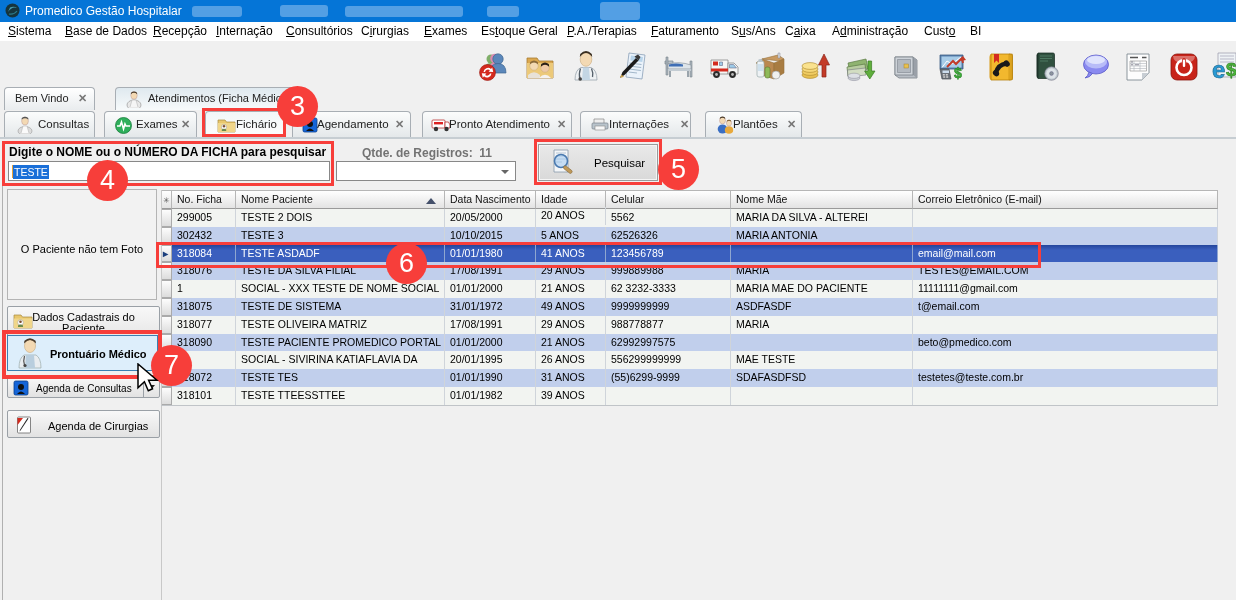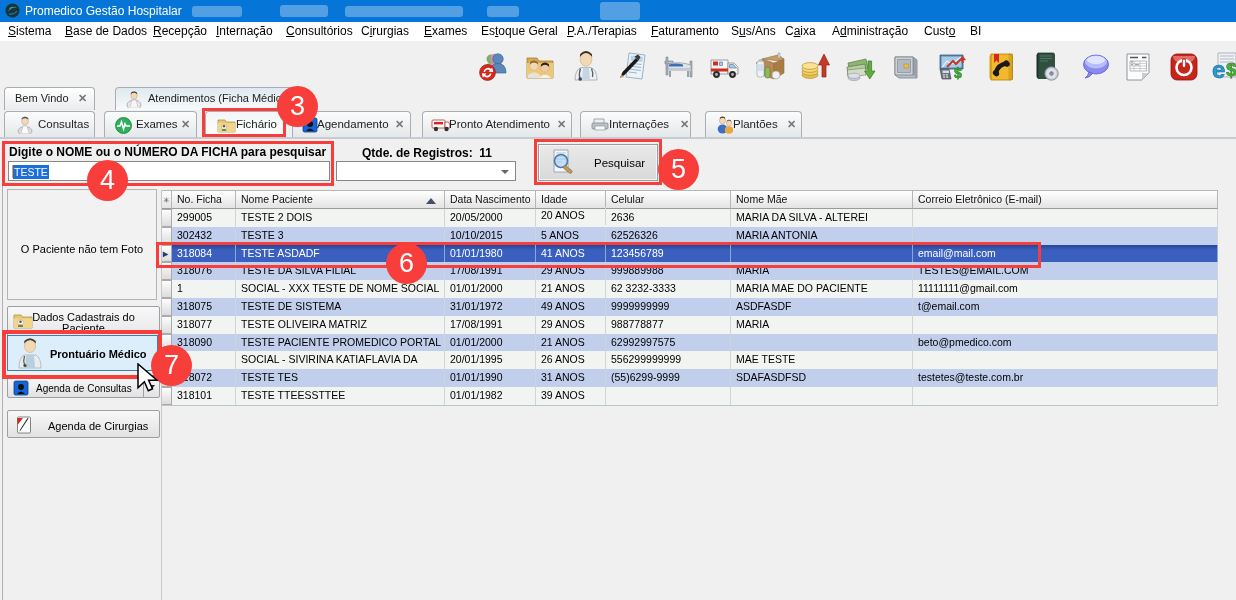--- a/index.html
+++ b/index.html
@@ -24,21 +24,21 @@
 .tab1 { white-space:nowrap; position:absolute; top:87px; height:23px; background:linear-gradient(#ffffff,#e9ecee); border:1px solid #a8aeb4; border-bottom:none; border-radius:4px 4px 0 0; font-size:11px; color:#222; }
 .tab1.active { background:linear-gradient(#dfe9ef,#f7fafb); }
 .tab2 { white-space:nowrap; position:absolute; top:111px; height:26px; background:linear-gradient(#fbfcfc,#e4e8ea); border:1px solid #a8aeb4; border-bottom:none; border-radius:4px 4px 0 0; font-size:11.5px; color:#222; }
 .tab2.active { background:linear-gradient(#f2f6f8,#fdfdfd); }
 #tabline { left:0; top:137px; width:1236px; height:2px; background:#c6cdd2; }
 .x { color:#777; font-weight:bold; font-size:11px; }
 
 
 #searchpanel { left:0; top:139px; width:1236px; height:51px; background:#f0f0f0; }
 #lbl1 { left:9px; top:144.5px; font-size:12px; font-weight:bold; color:#000; }
-#qtde { left:362px; top:146px; font-size:12px; font-weight:bold; color:#000000; }
+#qtde { left:362px; top:146px; font-size:12px; font-weight:bold; color:#737373; }
 #field1 { left:8px; top:161px; width:322px; height:20px; background:#fff; border:1px solid #888; }
 #sel { left:4px; top:3px; background:#1a6fd8; color:#fff; font-size:10.5px; padding:1px 1px; }
 #combo { left:336px; top:161px; width:180px; height:20px; background:#fff; border:1px solid #888; }
 #btn { left:538px; top:144px; width:120px; height:37px; background:linear-gradient(#e9e9e9,#d9d9d9); border:1px solid #9a9a9a; box-shadow:inset 0 0 0 1px #f5f5f5; font-size:11.5px; color:#000; }
 
 
 #grid { left:161px; top:190px; width:1057px; }
 .hdr { position:absolute; top:0; height:19px; background:linear-gradient(#ffffff,#e3e3e3); border-right:1px solid #b6b6b6; border-top:1px solid #b6b6b6; border-bottom:1px solid #9a9a9a; font-size:10.5px; color:#111; padding:2px 0 0 5px; }
 .cell { position:absolute; height:17.8px; font-size:10.5px; color:#000; padding:2px 0 0 5px; border-right:1px solid #cfd4da; white-space:nowrap; overflow:hidden; }
 .rowbg { position:absolute; left:0; width:1057px; height:17.8px; }
@@ -357,21 +357,21 @@
 <div class="hdr" style="left:375px;width:70px">Idade</div>
 <div class="hdr" style="left:445px;width:125px">Celular</div>
 <div class="hdr" style="left:570px;width:182px">Nome Mãe</div>
 <div class="hdr" style="left:752px;width:305px">Correio Eletrônico (E-mail)</div>
 <div class="rowbg w" style="top:19.0px"></div>
 <div class="cell" style="left:0;top:19.0px;width:11px;background:linear-gradient(#fdfdfd,#dcdcdc);border:1px solid #aaa;padding:0"></div>
 <div class="cell" style="left:11px;top:19.0px;width:64px">299005</div>
 <div class="cell" style="left:75px;top:19.0px;width:209px">TESTE 2 DOIS</div>
 <div class="cell" style="left:284px;top:19.0px;width:91px">20/05/2000</div>
 <div class="cell" style="left:375px;top:17px;width:70px">20 ANOS</div>
-<div class="cell" style="left:445px;top:19.0px;width:125px">2636</div>
+<div class="cell" style="left:445px;top:19.0px;width:125px">5562</div>
 <div class="cell" style="left:570px;top:19.0px;width:182px">MARIA DA SILVA - ALTEREI</div>
 <div class="cell" style="left:752px;top:19.0px;width:305px"></div>
 <div class="rowbg b" style="top:36.8px"></div>
 <div class="cell" style="left:0;top:36.8px;width:11px;background:linear-gradient(#fdfdfd,#dcdcdc);border:1px solid #aaa;padding:0"></div>
 <div class="cell" style="left:11px;top:36.8px;width:64px">302432</div>
 <div class="cell" style="left:75px;top:36.8px;width:209px">TESTE 3</div>
 <div class="cell" style="left:284px;top:36.8px;width:91px">10/10/2015</div>
 <div class="cell" style="left:375px;top:36.8px;width:70px">5 ANOS</div>
 <div class="cell" style="left:445px;top:36.8px;width:125px">62526326</div>
 <div class="cell" style="left:570px;top:36.8px;width:182px">MARIA ANTONIA</div>

